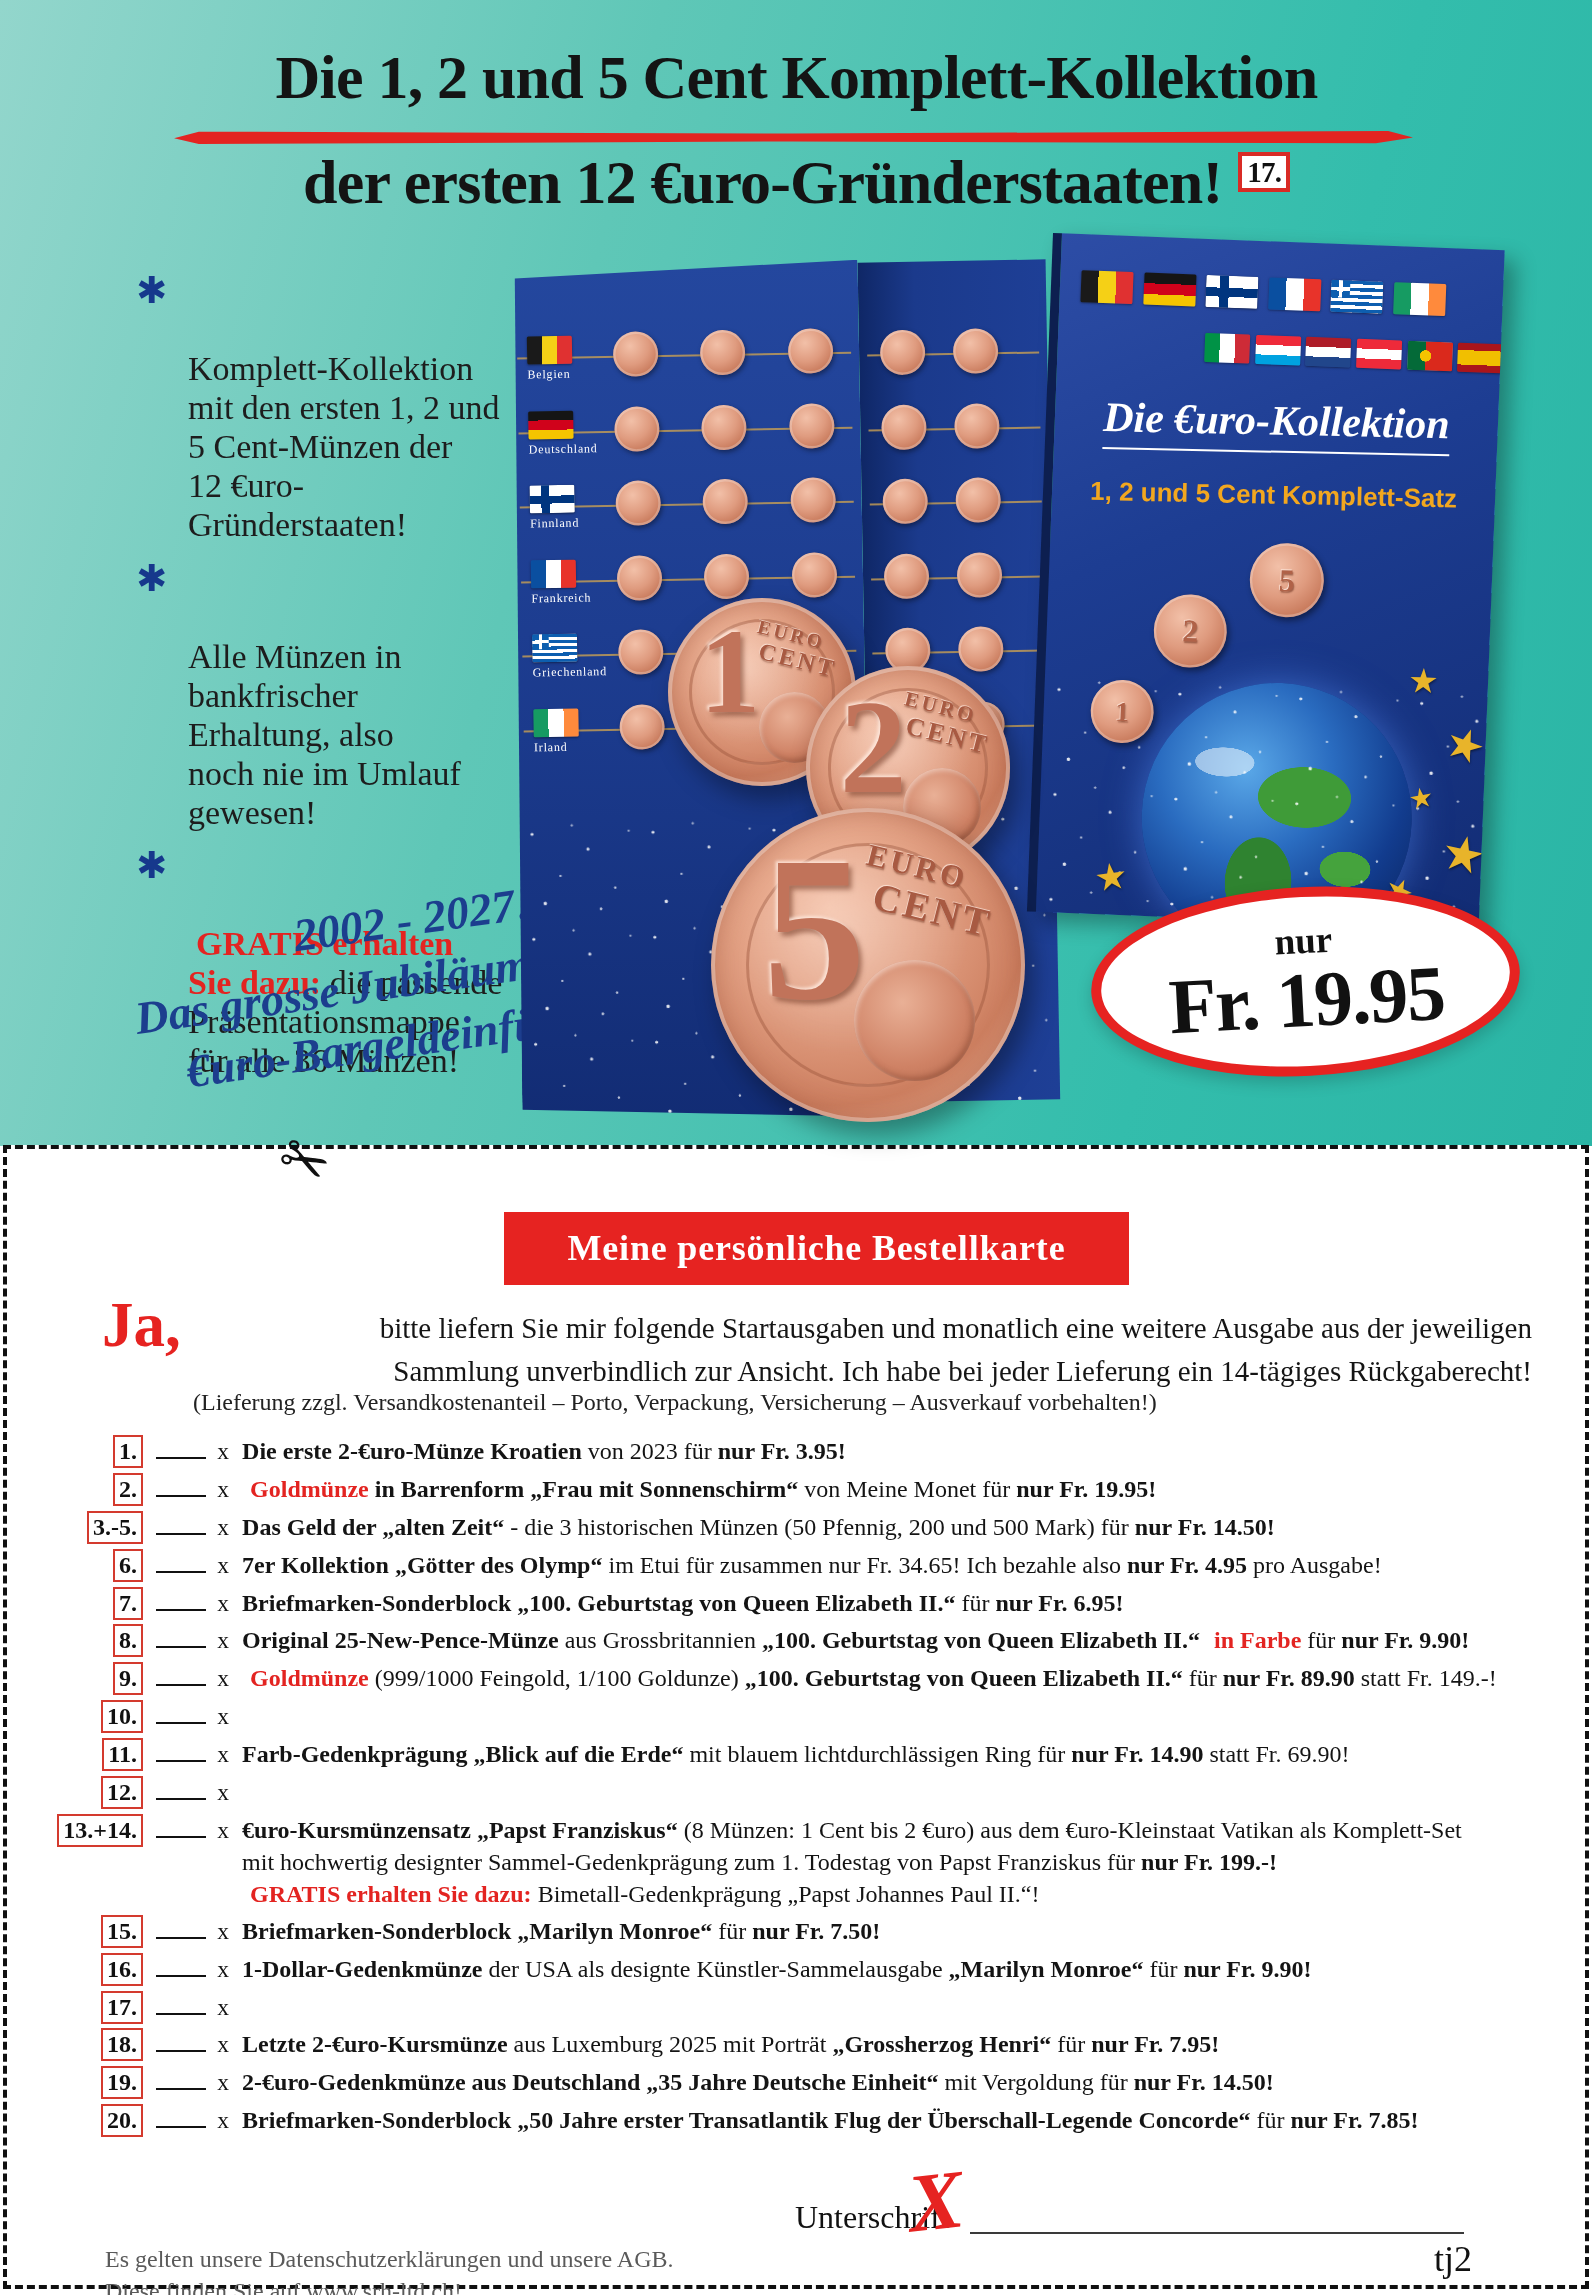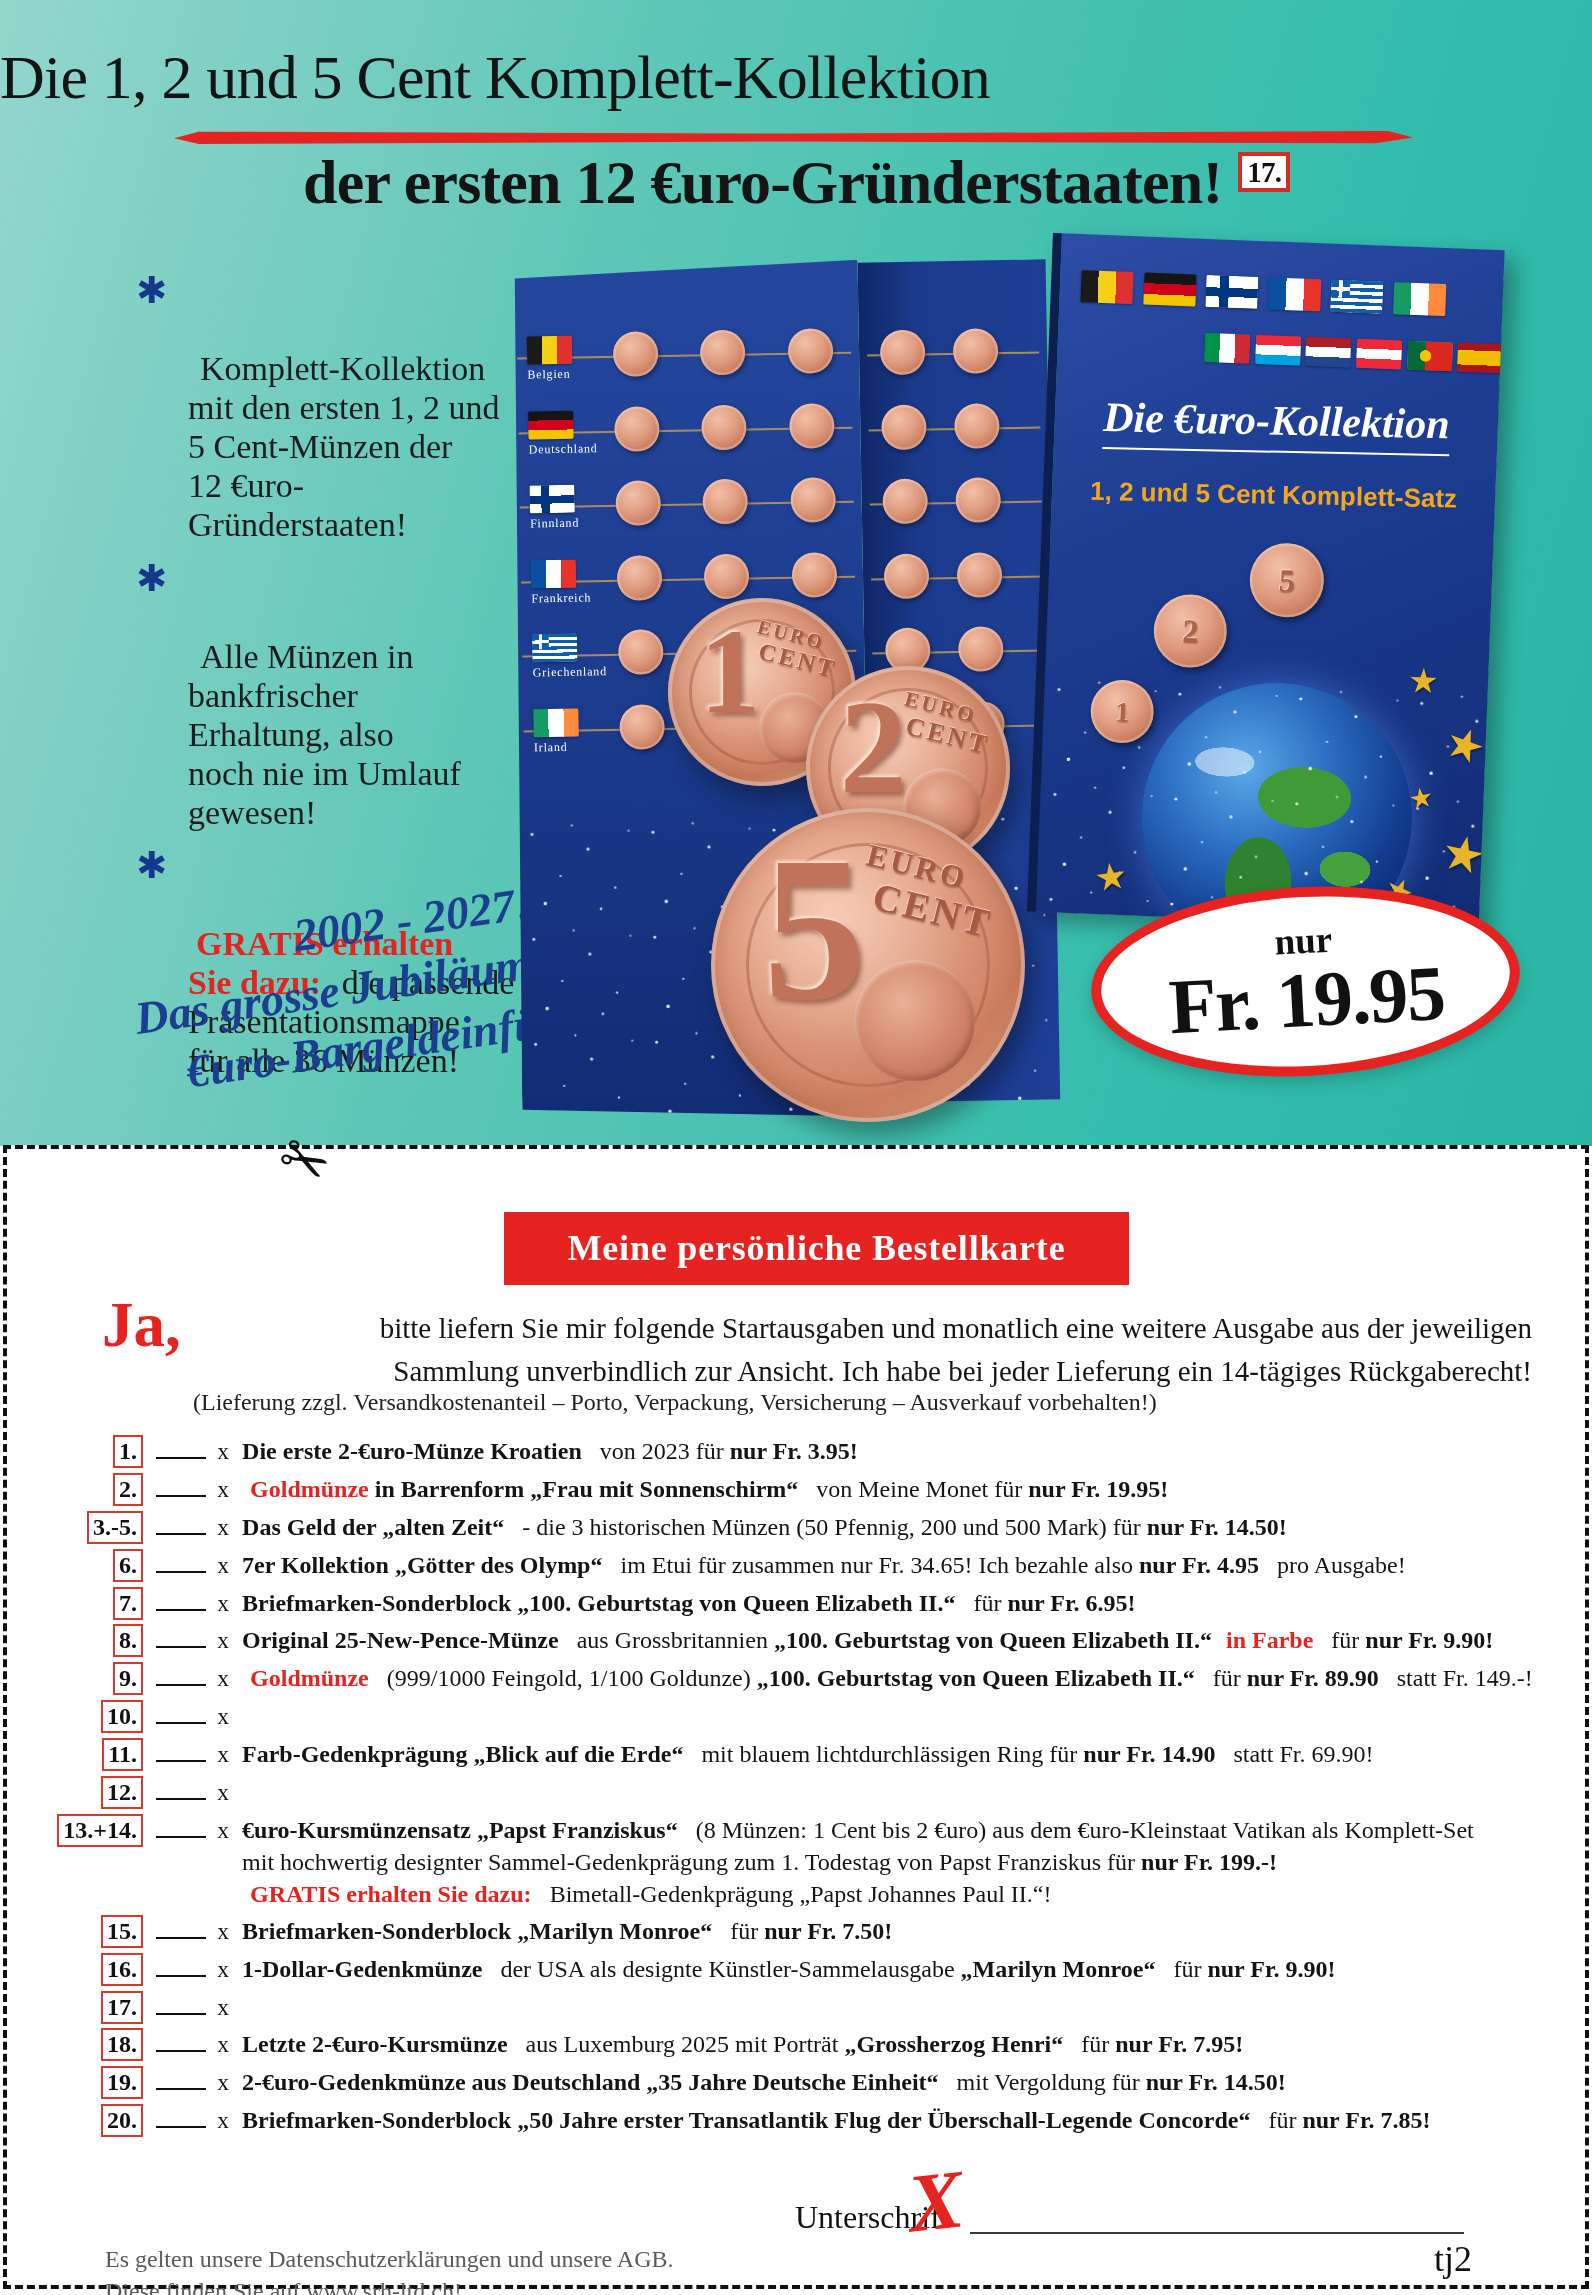--- a/index.html
+++ b/index.html
@@ -4,38 +4,38 @@
 <style>
   * { margin:0; padding:0; box-sizing:border-box; }
   html,body { width:1593px; height:2295px; }
   body { position:relative; background:#ffffff; overflow:hidden;
          font-family:"Liberation Serif", serif; }
 
   
   .top-section { position:absolute; left:0; top:0; width:1593px; height:1146px;
     background:linear-gradient(105deg,#93d6cc 0%,#5fc7b7 35%,#33bdac 75%,#2ab5a5 100%); }
 
-  .headline-1 { position:absolute; top:42px; left:0; width:100%; 
-    font-size:62px; font-weight:normal; color:#141414; letter-spacing:-0.8px; }
+  .headline-1 { position:absolute; top:42px; left:0; width:100%; text-align:center;
+    font-size:62px; font-weight:bold; color:#141414; letter-spacing:-0.8px; }
   .headline-underline { position:absolute; top:131px; left:174px; width:1239px; height:13px;
     background:#e32421; border-radius:7.3px;
     clip-path:polygon(0 55%,2% 5%,50% 20%,98% 0,100% 50%,97% 95%,50% 80%,2% 100%); }
   .headline-2 { position:absolute; top:147px; left:0; width:100%; text-align:center;
     font-size:62px; font-weight:bold; color:#141414; letter-spacing:-0.8px; }
   .promo-badge { display:inline-block; background:#fff; border:4px solid #d92b25;
     font-size:29px; font-weight:bold; color:#111; line-height:1.05; padding:0.8px 4.9px;
     vertical-align:21px; margin-left:16px; }
 
   
   .bullets { position:absolute; left:136px; top:271px; width:453px; }
   .bullet { position:relative; padding-left:52px; margin-bottom:14.6px;
     font-size:34px; line-height:39px; color:#1d1d1d; white-space:pre-line; }
   .bullet-star { position:absolute; left:0; top:0; color:#16388c; font-size:37px;
     font-family:"DejaVu Sans", sans-serif; line-height:39px; }
-  .seg-n { font-weight:normal;margin-left:12px; }
+  .seg-n { font-weight:normal; }
   .seg-b { font-weight:bold; }
   .seg-r { font-weight:bold; color:#e32421;margin-left:8px; }
   .seg-sm { font-size:21px; }
 
   
   .script-block { position:absolute; left:61px; top:889px; width:721px;
     transform:rotate(-8deg); text-align:center; color:#1c3e8e;
     font-style:italic; font-weight:bold; font-size:46px; line-height:60px; white-space:pre-line; }
 
   

